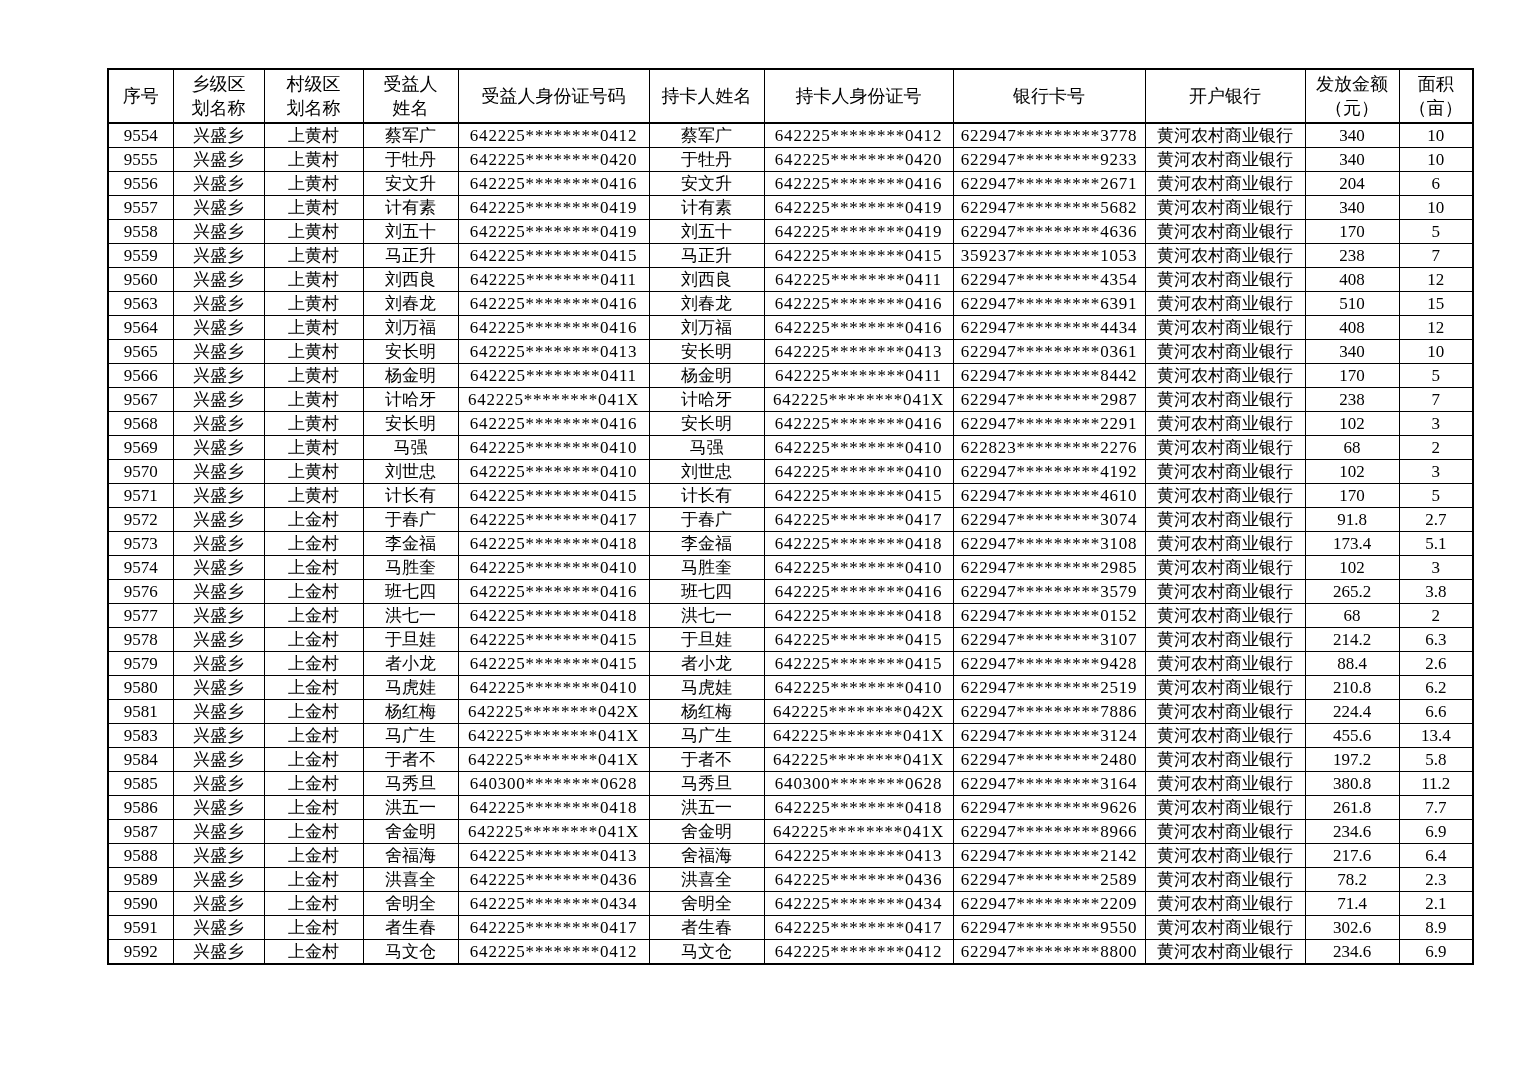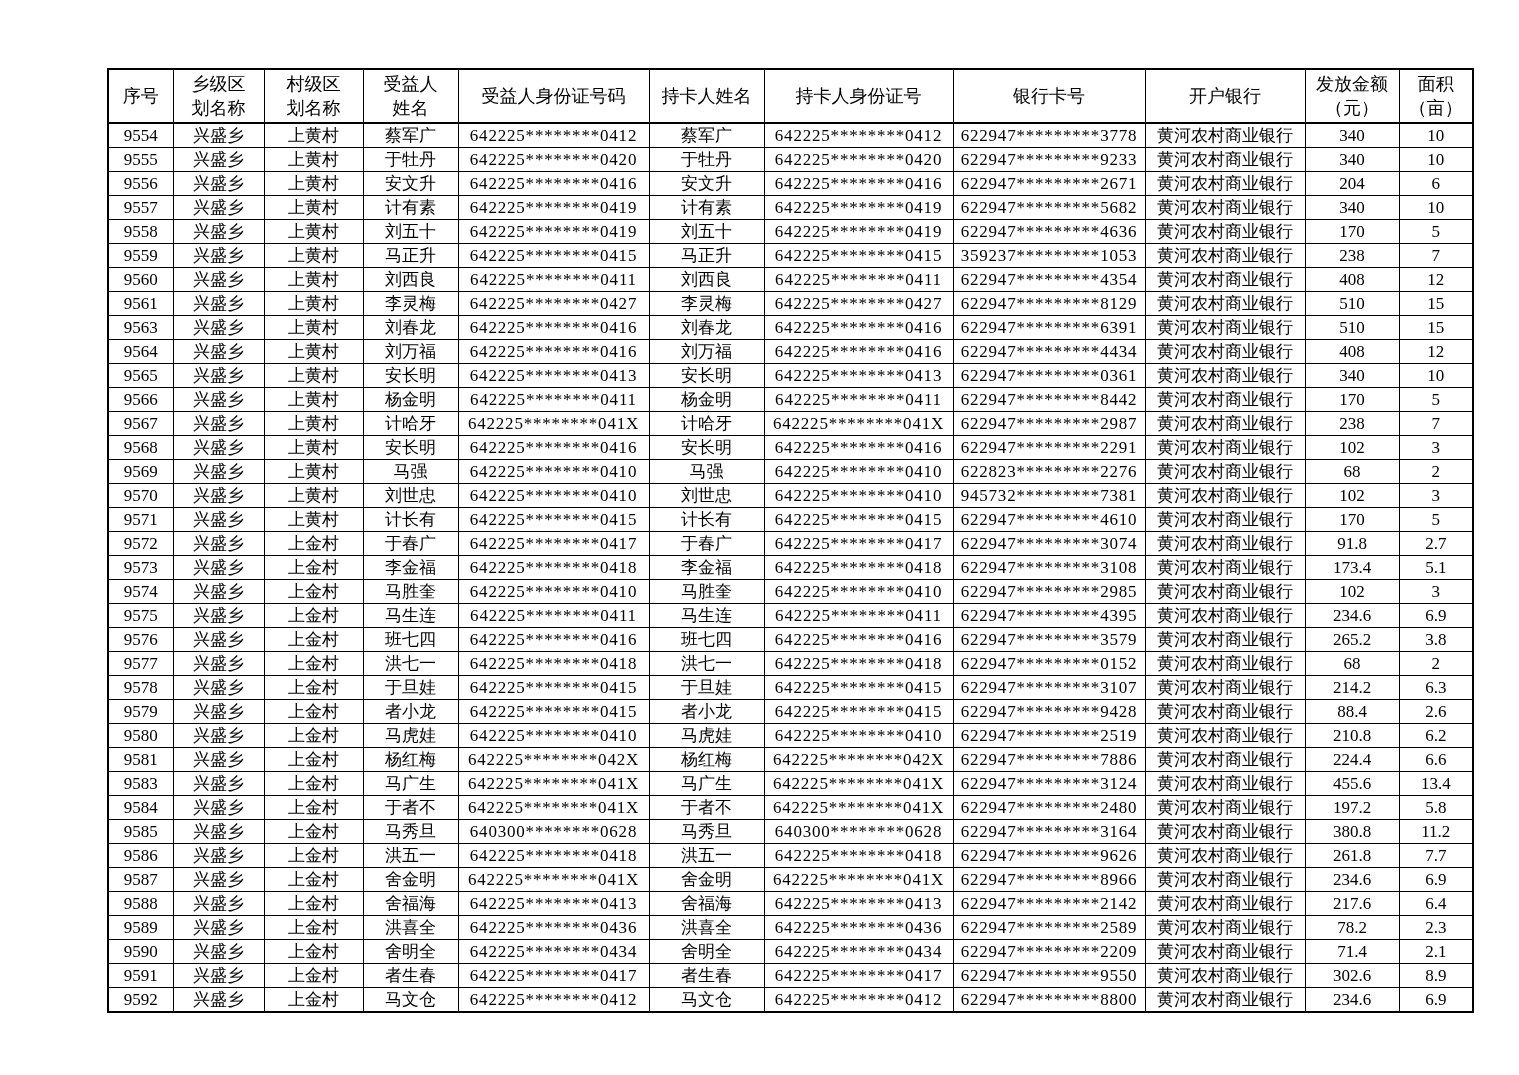--- a/index.html
+++ b/index.html
@@ -185,33 +185,20 @@
           <td>刘西良</td>
           <td class="num-mask">642225********0411</td>
           <td>刘西良</td>
           <td class="num-mask">642225********0411</td>
           <td class="num-mask">622947*********4354</td>
           <td>黄河农村商业银行</td>
           <td>408</td>
           <td>12</td>
         </tr>
         <tr>
-          <td>9561</td>
-          <td>兴盛乡</td>
-          <td>上黄村</td>
-          <td>李灵梅</td>
-          <td class="num-mask">642225********0427</td>
-          <td>李灵梅</td>
-          <td class="num-mask">642225********0427</td>
-          <td class="num-mask">622947*********8129</td>
-          <td>黄河农村商业银行</td>
-          <td>510</td>
-          <td>15</td>
-        </tr>
-        <tr>
           <td>9563</td>
           <td>兴盛乡</td>
           <td>上黄村</td>
           <td>刘春龙</td>
           <td class="num-mask">642225********0416</td>
           <td>刘春龙</td>
           <td class="num-mask">642225********0416</td>
           <td class="num-mask">622947*********6391</td>
           <td>黄河农村商业银行</td>
           <td>510</td>
@@ -296,21 +283,21 @@
           <td>2</td>
         </tr>
         <tr>
           <td>9570</td>
           <td>兴盛乡</td>
           <td>上黄村</td>
           <td>刘世忠</td>
           <td class="num-mask">642225********0410</td>
           <td>刘世忠</td>
           <td class="num-mask">642225********0410</td>
-          <td class="num-mask">945732*********7381</td>
+          <td class="num-mask">622947*********4192</td>
           <td>黄河农村商业银行</td>
           <td>102</td>
           <td>3</td>
         </tr>
         <tr>
           <td>9571</td>
           <td>兴盛乡</td>
           <td>上黄村</td>
           <td>计长有</td>
           <td class="num-mask">642225********0415</td>
@@ -354,33 +341,20 @@
           <td>马胜奎</td>
           <td class="num-mask">642225********0410</td>
           <td>马胜奎</td>
           <td class="num-mask">642225********0410</td>
           <td class="num-mask">622947*********2985</td>
           <td>黄河农村商业银行</td>
           <td>102</td>
           <td>3</td>
         </tr>
         <tr>
-          <td>9575</td>
-          <td>兴盛乡</td>
-          <td>上金村</td>
-          <td>马生连</td>
-          <td class="num-mask">642225********0411</td>
-          <td>马生连</td>
-          <td class="num-mask">642225********0411</td>
-          <td class="num-mask">622947*********4395</td>
-          <td>黄河农村商业银行</td>
-          <td>234.6</td>
-          <td>6.9</td>
-        </tr>
-        <tr>
           <td>9576</td>
           <td>兴盛乡</td>
           <td>上金村</td>
           <td>班七四</td>
           <td class="num-mask">642225********0416</td>
           <td>班七四</td>
           <td class="num-mask">642225********0416</td>
           <td class="num-mask">622947*********3579</td>
           <td>黄河农村商业银行</td>
           <td>265.2</td>

